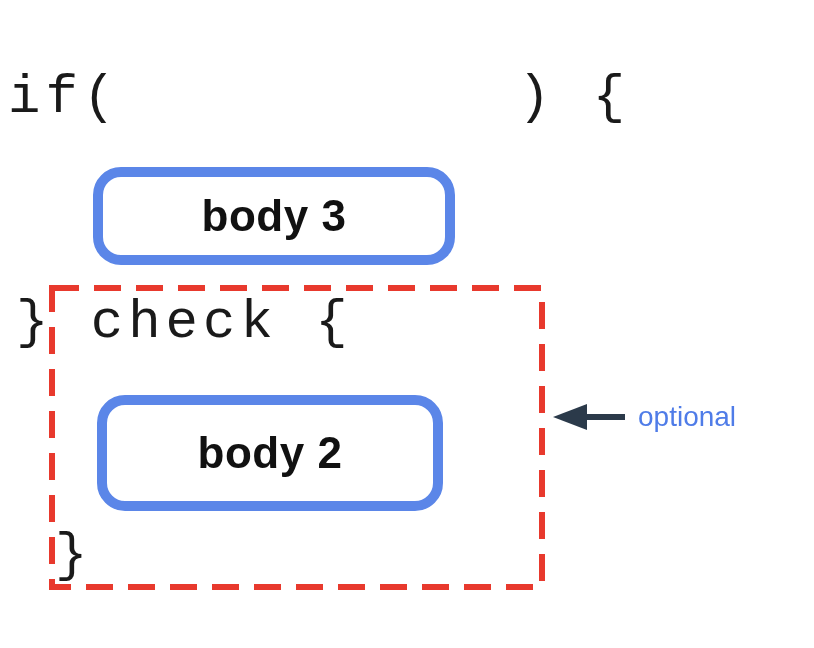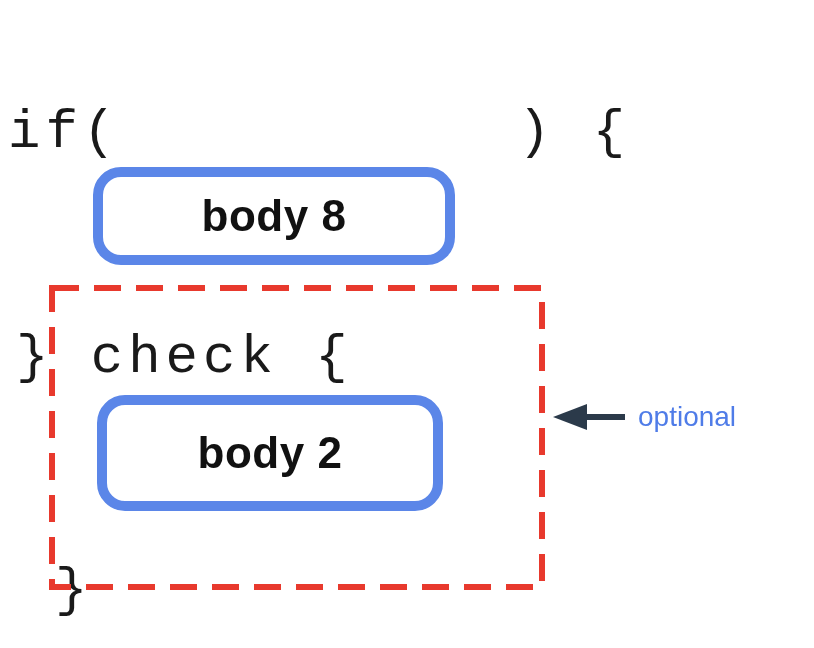--- a/index.html
+++ b/index.html
@@ -19,21 +19,20 @@
     font-family:"Liberation Sans", sans-serif;
   }
   .code{
     position:absolute;
     font-family:"Liberation Mono", monospace;
     font-size:54px;
     line-height:54px;
     letter-spacing:5px;
     color:var(--code-text);
     white-space:pre;
-    margin-top:35px;
   }
   .blue-box{
     position:absolute;
     box-sizing:border-box;
     border:10px solid var(--box-border);
     border-radius:28px;
     background:#ffffff;
     display:flex;
     align-items:center;
     justify-content:center;
@@ -74,21 +73,21 @@
 <body>
 
 <div class="canvas">
 
   <div class="code" style="left:8px;top:71px;">if(</div>
 
 
   <div class="code" style="left:518px;top:71px;">) {</div>
 
   <div class="blue-box" style="left:93px;top:167px;width:362px;height:98px;">
-    <span class="label">body 8</span>
+    <span class="label">body 3</span>
   </div>
 
   <div class="code" style="left:16px;top:296px;">} check {</div>
 
   <div class="blue-box" style="left:97px;top:395px;width:346px;height:116px;">
     <span class="label">body 2</span>
   </div>
 
   <div class="code" style="left:55px;top:529px;">}</div>
 

